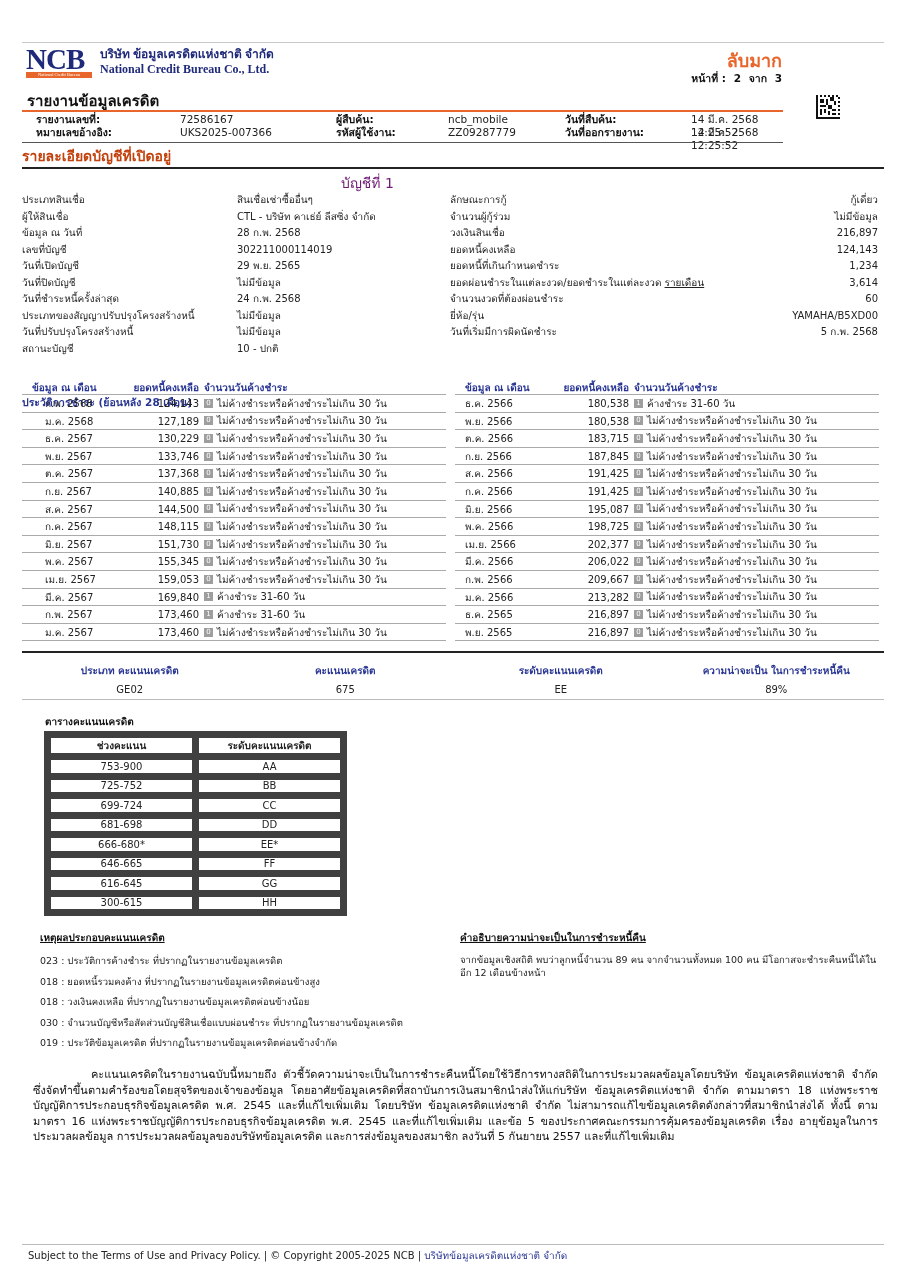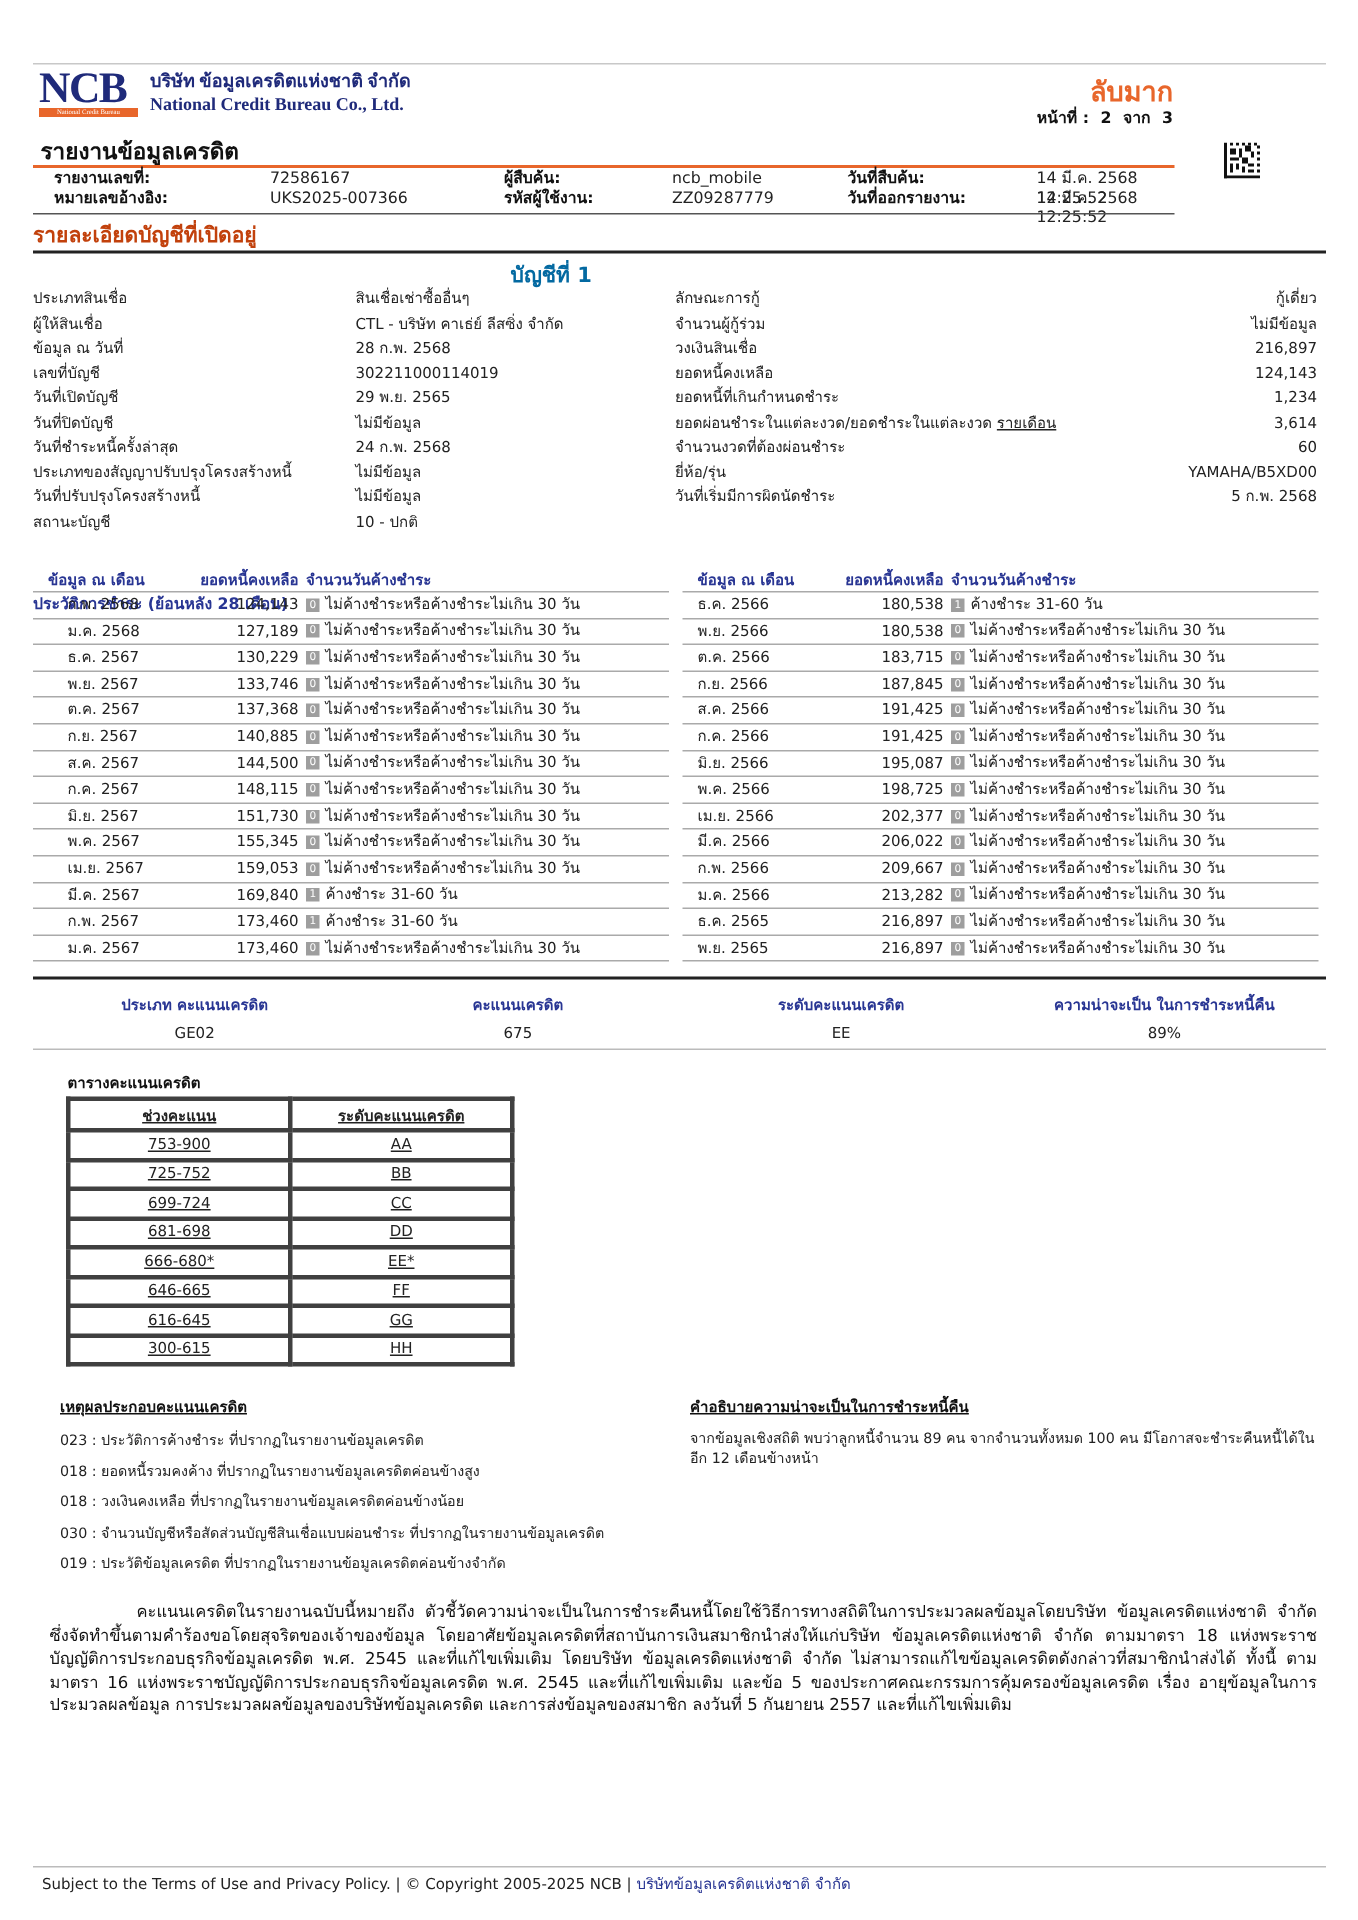--- a/index.html
+++ b/index.html
@@ -31,21 +31,21 @@
   .meta .c2 { width: 124px; }
   .meta .c3 { width: 144px; padding-left: 32px; }
   .meta .c4 { width: 117px; }
   .meta .c5 { width: 126px; }
   .meta .c6 { flex: 1; }
   .meta-rule { position: absolute; left: 22px; top: 142px; width: 761px; height: 1px; background: #555; }
 
   .section-title { position: absolute; left: 22px; top: 145px; font-size: 14px; font-weight: bold; color: #c2410c; }
   .thick-rule { position: absolute; left: 22px; top: 167px; width: 862px; height: 2px; background: #222; }
 
-  .acct-title { position: absolute; left: 0; width: 735px; top: 172px; text-align: center; font-size: 14px; font-weight: bold; color: #0369a1; }
+  .acct-title { position: absolute; left: 0; width: 735px; top: 172px; text-align: center; font-size: 14px; font-weight: normal; color: #701a75; }
 
   .details { position: absolute; top: 192px; font-size: 10px; line-height: 16.5px; color: #222; }
   .details.left { left: 22px; width: 420px; }
   .details.right { left: 450px; width: 428px; }
   .drow { display: flex; }
   .details.left .dl { width: 215px; }
   .details.right .dl { flex: 1; }
   .details.right .dv { text-align: right; }
 
   .hist-title { position: absolute; left: 22px; top: 364px; font-size: 10.5px; font-weight: bold; color: #283593; margin-top: 30px; }
@@ -66,21 +66,21 @@
   .rule2 { position: absolute; left: 22px; top: 651px; width: 862px; height: 2px; background: #222; }
 
   .score { position: absolute; left: 22px; top: 662px; width: 862px; font-size: 10px; }
   .score-row { display: flex; }
   .score-row > div { width: 215.5px; text-align: center; }
   .score-head { color: #283593; font-weight: bold; height: 18px; line-height: 18px; }
   .score-vals { height: 20px; line-height: 20px; color: #222; border-bottom: 1px solid #bbb; }
 
   .grade-title { position: absolute; left: 45px; top: 714px; font-size: 10px; font-weight: bold; color: #111; }
   .grade-table { position: absolute; left: 44px; top: 731px; border-collapse: collapse; font-size: 10px; }
-  .grade-table th, .grade-table td { border: 3px solid #404040; text-align: center; height: 19.5px; text-decoration: underline; }
+  .grade-table th, .grade-table td { border: 7px solid #404040; text-align: center; height: 19.5px; }
   .grade-table th { font-weight: bold; height: 21px; }
   .grade-table .g1 { width: 148px; }
   .grade-table .g2 { width: 148px; }
 
   .reasons { position: absolute; left: 40px; top: 930px; width: 400px; font-size: 9.5px; color: #222; }
   .reasons .h { font-weight: bold; text-decoration: underline; color: #111; margin-bottom: 6px; font-size: 10px; }
   .reasons .r { height: 20.5px; line-height: 20.5px; white-space: nowrap; }
 
   .prob { position: absolute; left: 460px; top: 930px; width: 420px; font-size: 9.5px; color: #222; }
   .prob .h { font-weight: bold; text-decoration: underline; color: #111; margin-bottom: 8px; font-size: 10px; }

